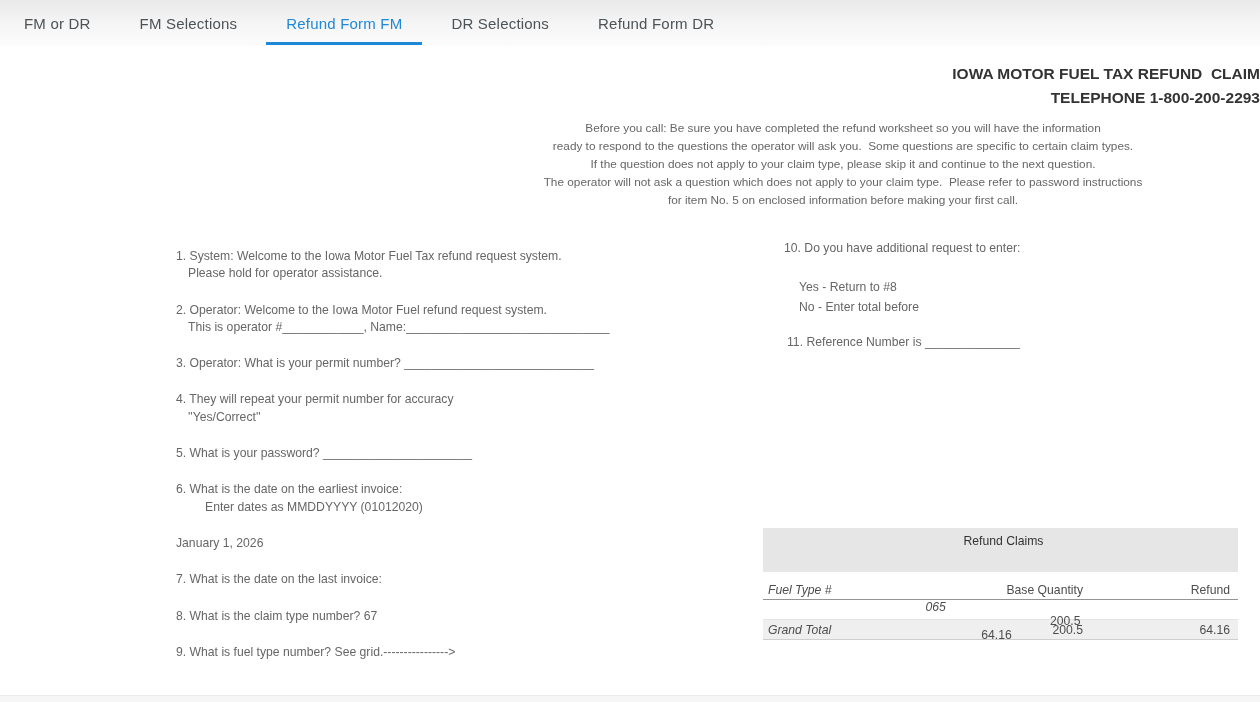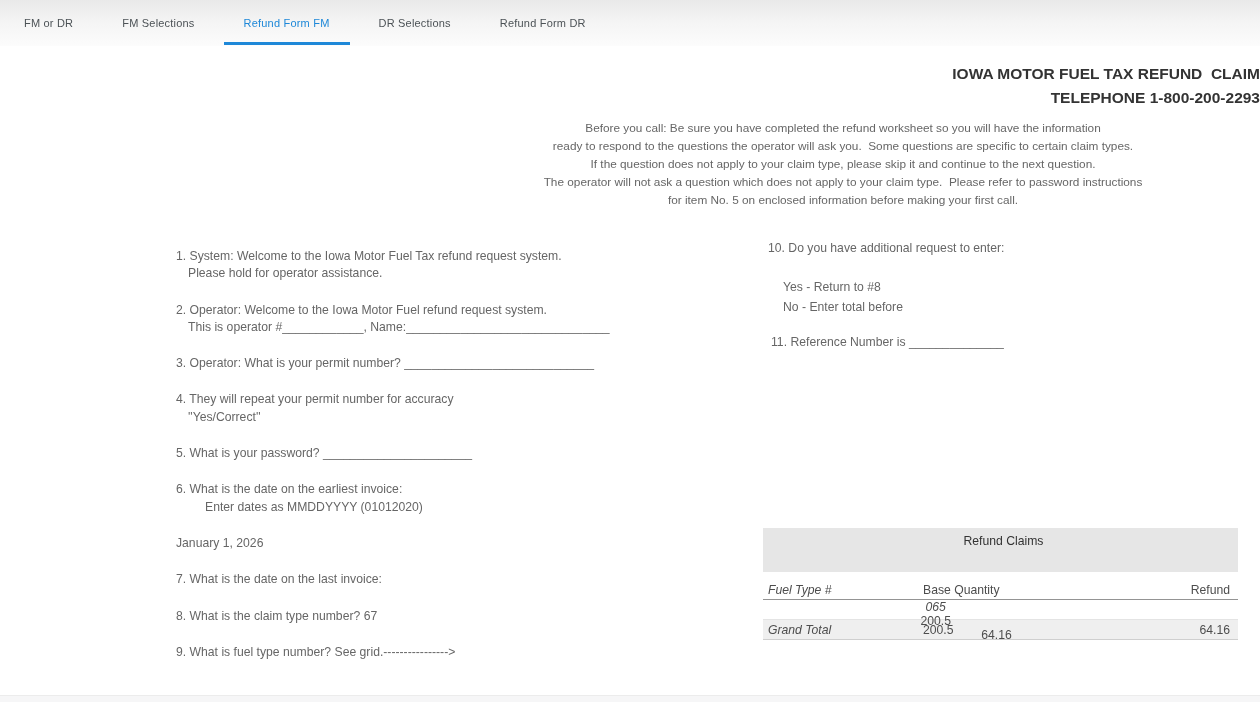--- a/index.html
+++ b/index.html
@@ -22,21 +22,21 @@
     background: linear-gradient(180deg, #e9e9e9 0%, #f4f4f4 45%, #fcfcfc 100%);
     display: flex;
     align-items: stretch;
     padding-left: 4px;
   }
   .tab {
     display: flex;
     align-items: center;
     padding: 0 20px;
     margin-right: 9px;
-    font-size: 11px;
+    font-size: 15px;
     letter-spacing: 0.2px;
     color: #4c5256;
     cursor: pointer;
     position: relative;
     white-space: pre;
   }
   .tab.active { color: #1e88d8; }
   .tab.active::after {
     content: "";
     position: absolute;
@@ -78,21 +78,21 @@
     font-size: 12.2px;
     color: #666666;
   }
   .para { margin: 8px 0 19px 0; line-height: 17.3px; }
   .line { white-space: pre-wrap; }
   .indent-1 { padding-left: 12px; }
   .indent-2 { padding-left: 29px; }
 
   .right-col {
     position: absolute;
-    left: 768px; top: 240px;
+    left: 784px; top: 240px;
     width: 430px;
     font-size: 12.2px;
     color: #666666;
     line-height: 17.3px;
   }
   .right-col .q10 { margin-bottom: 20px; }
   .right-col .opt { padding-left: 15px; line-height: 20px; }
   .right-col .q11 { margin-top: 17px; padding-left: 3px; white-space: pre-wrap; }
 
   
@@ -107,21 +107,21 @@
     height: 44px;
     line-height: 26px;
     background: #e6e6e6;
     color: #333333;
     padding-left: 6px;
     margin-bottom: 8px;
     text-align: center;
   }
   .trow { display: flex; align-items: center; height: 20px; }
   .trow .c1 { width: 160px; padding-left: 5px; text-align: left; font-style: italic; }
-  .trow .c2 { width: 160px; }
+  .trow .c2 { width: 160px; text-align: right; }
   .trow .c3 { flex: 1; text-align: right; padding-right: 8px; }
   .thead { border-bottom: 1px solid #949494; }
   .data-row { border-bottom: 1px solid #e4e4e4; flex-direction: column; }
   .total-row { background: #efefef; border-bottom: 1px solid #cfcfcf; }
 
   
   .bottom-strip {
     position: absolute;
     left: 0; right: 0; bottom: 0;
     height: 7px;

